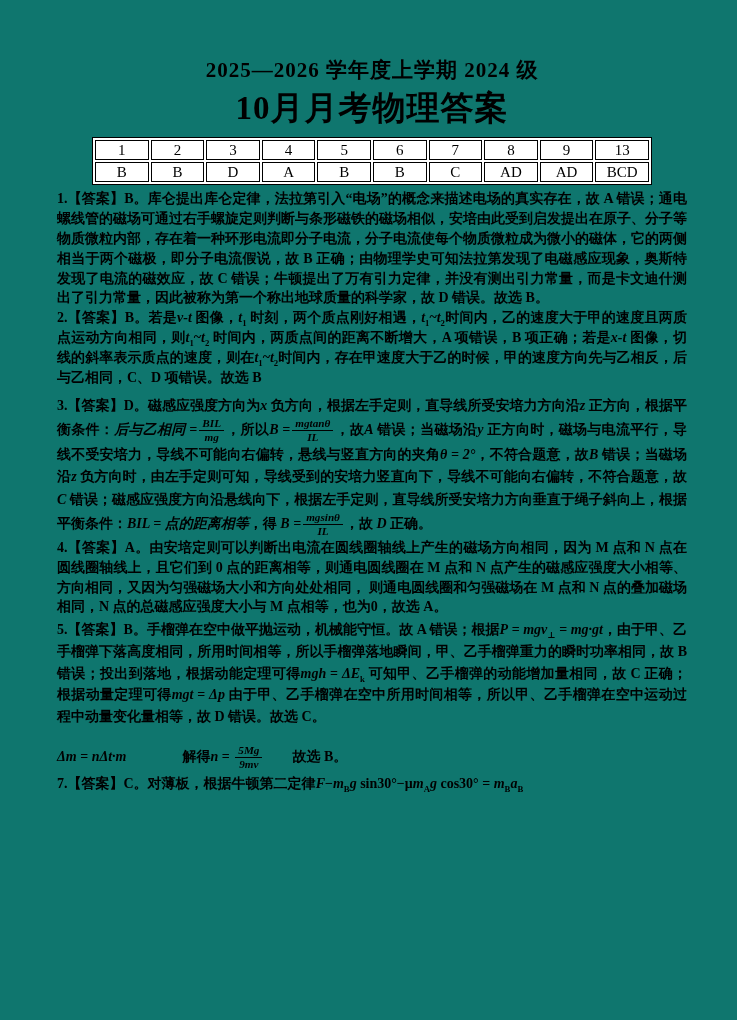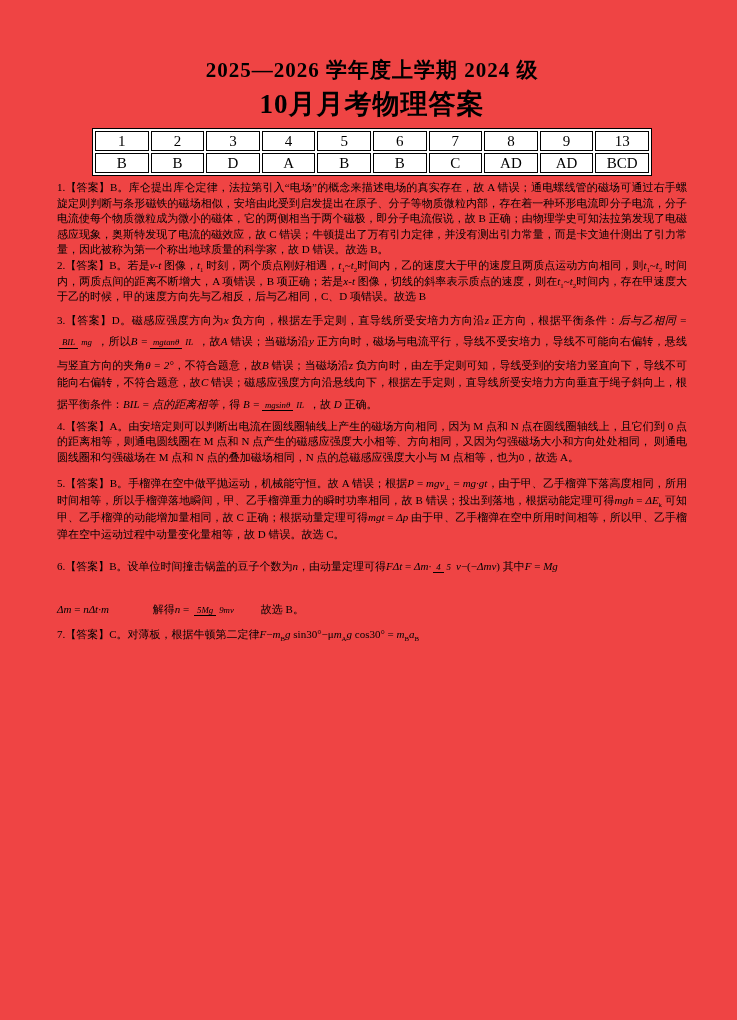--- a/index.html
+++ b/index.html
@@ -1,65 +1,65 @@
 <!DOCTYPE html>
 <html><head>
 <meta charset="utf-8">
 <style>
   html,body{margin:0;padding:0;background:#ffffff;}
   body{
     width:737px;height:1020px;overflow:hidden;
     font-family:"Liberation Serif","DejaVu Serif",serif;
     color:#000;
   }
-  .page{width:737px;height:1020px;box-sizing:border-box;padding:56px 50px 0 57px;background:#ef4444;}
+  .page{width:737px;height:1020px;box-sizing:border-box;padding:56px 50px 0 57px;background:#0f766e;}
 
   
   .hdr{text-align:center;}
   .hdr h1{
     margin:0;font-size:21px;font-weight:bold;letter-spacing:1px;
     font-family:"Liberation Serif","DejaVu Serif",serif;
   }
   .hdr h2{
-    margin:2px 0 6px 0;font-size:27px;font-weight:bold;letter-spacing:1px;
+    margin:2px 0 6px 0;font-size:33px;font-weight:bold;letter-spacing:1px;
     font-family:"Liberation Serif","DejaVu Serif",serif;
   }
 
   
   table.anskey{
     border-collapse:separate;border-spacing:2px;
     border:1px solid #000;background:#fff;
     margin:0 auto 4px auto;width:560px;table-layout:fixed;
   }
   table.anskey td{
     border:1px solid #000;text-align:center;font-size:15px;
     height:18px;line-height:18px;padding:0;background:#fff;
   }
 
   
   .solutions{margin-top:4px;}
   p.sol-block{
-    margin:0;padding:0;font-size:11px;line-height:1.42;
-    text-align:justify;word-break:break-all;
+    margin:0;padding:0;font-size:14px;line-height:1.42;
+    text-align:justify;word-break:break-all;font-weight:bold;
   }
   p.sol-1{margin-top:3px;}
   p.sol-2{margin-top:0;}
   p.sol-3{margin-top:7px;line-height:1.6;}
   p.sol-4{}
-  p.sol-5{margin-top:9px;line-height:1.55;}
+  p.sol-5{margin-top:2px;line-height:1.55;}
   p.sol-6{margin-top:11px;line-height:1.6;}
   p.sol-6.blk-1{margin-top:16px;}
   p.sol-7{margin-top:1px;line-height:1.7;}
 
   
   i.v{font-style:italic;font-family:"Liberation Serif","DejaVu Serif",serif;}
   sub{font-size:0.62em;line-height:0;}
   .frac{
-    display:inline-flex;flex-direction:row;vertical-align:middle;
-    text-align:center;font-size:0.8em;font-style:italic;line-height:1.15;margin:8px 2px;
+    display:inline-flex;flex-direction:column;vertical-align:middle;
+    text-align:center;font-size:0.8em;font-style:italic;line-height:1.15;margin:0 2px;
   }
   .frac .fn{border-bottom:1px solid #000;padding:0 3px;display:block;}
   .frac .fd{padding:0 3px;display:block;}
 </style>
 </head>
 <body>
 
 <div class="page">
 
   <div class="hdr">
@@ -104,24 +104,20 @@
           <span class="fd">mg</span>
         </span>，所以<i class="v">B =</i><span class="frac">
           <span class="fn">mgtanθ</span>
           <span class="fd">IL</span>
         </span>，故<i class="v">A</i> 错误；当磁场沿<i class="v">y</i> 正方向时，磁场与电流平行，导线不受安培力，导线不可能向右偏转，悬线与竖直方向的夹角<i class="v">θ = 2°</i>，不符合题意，故<i class="v">B</i> 错误；当磁场沿<i class="v">z</i> 负方向时，由左手定则可知，导线受到的安培力竖直向下，导线不可能向右偏转，不符合题意，故<i class="v">C</i> 错误；磁感应强度方向沿悬线向下，根据左手定则，直导线所受安培力方向垂直于绳子斜向上，根据平衡条件：<i class="v">BIL = 点的距离相等</i>，得 <i class="v">B =</i><span class="frac">
           <span class="fn">mgsinθ</span>
           <span class="fd">IL</span>
         </span>，故 <i class="v">D</i> 正确。</p>
       <p class="sol-block sol-4 blk-0">4.【答案】A。由安培定则可以判断出电流在圆线圈轴线上产生的磁场方向相同，因为 M 点和 N 点在圆线圈轴线上，且它们到 0 点的距离相等，则通电圆线圈在 M 点和 N 点产生的磁感应强度大小相等、方向相同，又因为匀强磁场大小和方向处处相同， 则通电圆线圈和匀强磁场在 M 点和 N 点的叠加磁场相同，N 点的总磁感应强度大小与 M 点相等，也为0，故选 A。</p>
       <p class="sol-block sol-5 blk-0">5.【答案】B。手榴弹在空中做平抛运动，机械能守恒。故 A 错误；根据<i class="v">P</i> = <span><i class="v">mgv</i><sub>⊥</sub></span> = <i class="v">mg·gt</i>，由于甲、乙手榴弹下落高度相同，所用时间相等，所以手榴弹落地瞬间，甲、乙手榴弹重力的瞬时功率相同，故 B 错误；投出到落地，根据动能定理可得<i class="v">mgh</i> = <span><i class="v">ΔE</i><sub>k</sub></span> 可知甲、乙手榴弹的动能增加量相同，故 C 正确；根据动量定理可得<i class="v">mgt</i> = <i class="v">Δp</i> 由于甲、乙手榴弹在空中所用时间相等，所以甲、乙手榴弹在空中运动过程中动量变化量相等，故 D 错误。故选 C。</p>
-      <p class="sol-block sol-6 blk-0">6.【答案】B。设单位时间撞击锅盖的豆子个数为<i class="v">n</i>，由动量定理可得<i class="v">FΔt</i> = <i class="v">Δm·</i><span class="frac">
-          <span class="fn">4</span>
-          <span class="fd">5</span>
-        </span><i class="v">v</i>−(−<i class="v">Δmv</i>) 其中<i class="v">F</i> = <i class="v">Mg</i></p>
       <p class="sol-block sol-6 blk-1"><i class="v">Δm</i> = <i class="v">nΔt·m</i>　　　　解得<i class="v">n</i> = <span class="frac">
           <span class="fn">5Mg</span>
           <span class="fd">9mv</span>
         </span>　　故选 B。</p>
       <p class="sol-block sol-7 blk-0">7.【答案】C。对薄板，根据牛顿第二定律<i class="v">F</i>−<span><i class="v">m</i><sub>B</sub></span><i class="v">g</i> sin30°−μ<span><i class="v">m</i><sub>A</sub></span><i class="v">g</i> cos30° = <span><i class="v">m</i><sub>B</sub></span><span><i class="v">a</i><sub>B</sub></span></p>
     </div>
 
 </div>
 
 </body></html>

